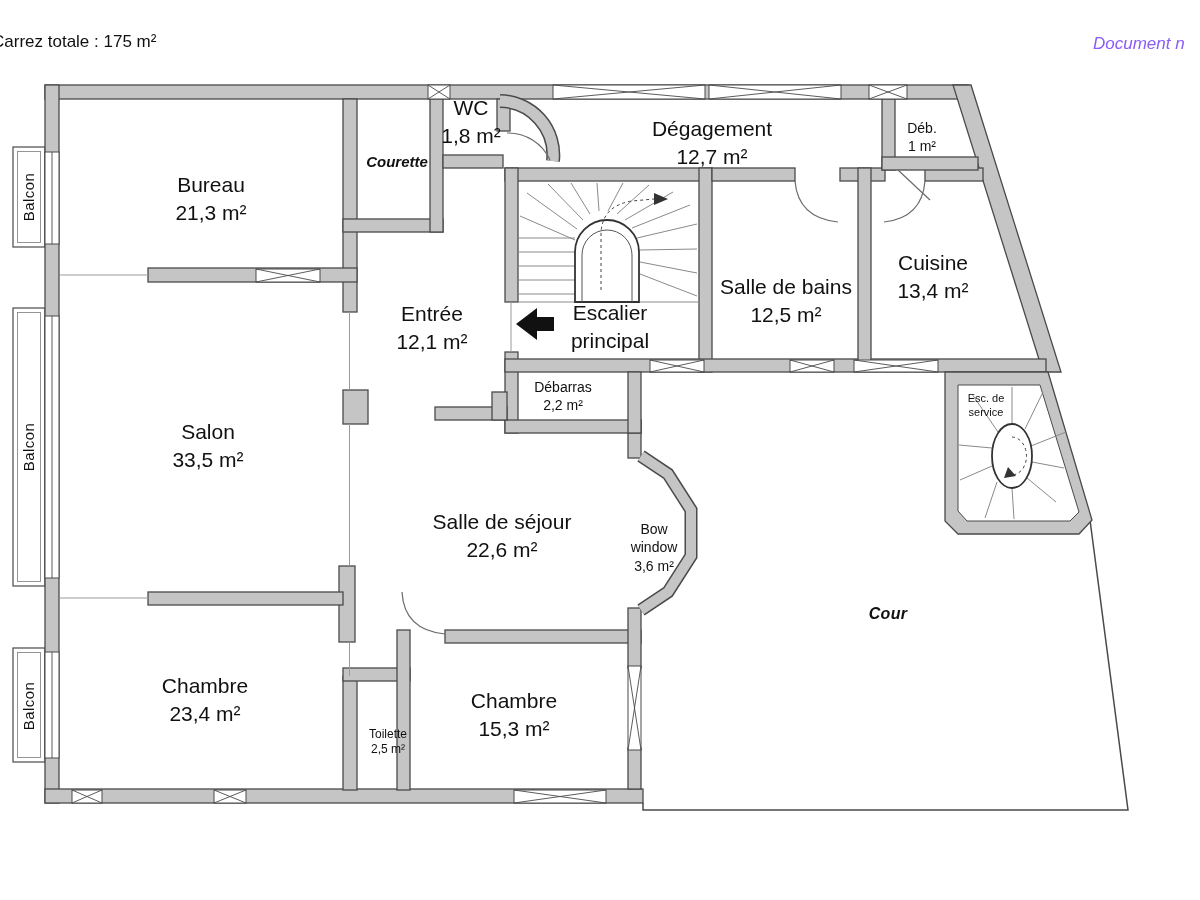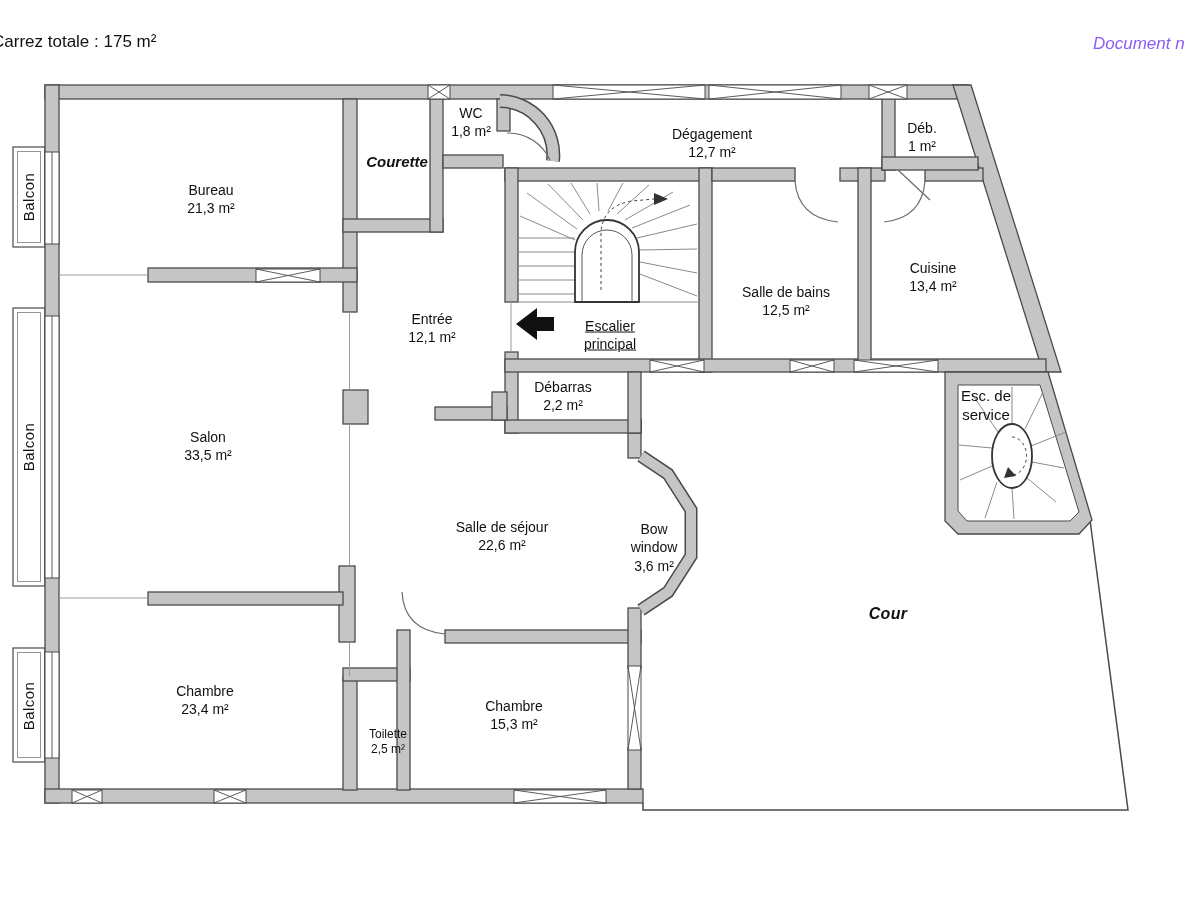--- a/index.html
+++ b/index.html
@@ -14,28 +14,28 @@
   .tread{stroke:#8a8a8a;stroke-width:1;}
   .thin{stroke:#4a4a4a;stroke-width:1.5;fill:none;}
   .thresh{stroke:#9a9a9a;stroke-width:1;}
   .doorarc{stroke:#6a6a6a;stroke-width:1.2;fill:none;}
   .arch{fill:#ffffff;stroke:#333;stroke-width:1.8;}
   .archin{fill:none;stroke:#555;stroke-width:1;}
   .dash{fill:none;stroke:#444;stroke-width:1;stroke-dasharray:3 3;}
   .ahead{fill:#333;}
   
   .lbl{position:absolute;transform:translate(-50%,-50%);text-align:center;
-       font-size:14px;line-height:1.32;color:#111;white-space:nowrap;}
+       font-size:21px;line-height:1.32;color:#111;white-space:nowrap;}
   .lbl span{display:block;}
   .vert{transform:translate(-50%,-50%) rotate(-90deg);font-size:15px;letter-spacing:.4px;}
   .bi{font-style:italic;font-weight:bold;font-size:15px;}
   .courlbl{font-style:italic;font-weight:bold;font-size:16px;letter-spacing:.3px;text-align:right;}
   .sm{font-size:14px;}
   .xs{font-size:12px;line-height:1.25;}
-  .tiny{font-size:15px;line-height:1.25;}
+  .tiny{font-size:11px;line-height:1.25;}
   .hdr-left{position:absolute;left:-8px;top:32px;font-size:17px;color:#111;white-space:nowrap;}
   .hdr-right{position:absolute;left:1093px;top:34px;font-size:17px;font-style:italic;color:#8b5cf6;white-space:nowrap;}
 </style>
 </head>
 <body>
 
 <div id="page">
 
   <svg width="1200" height="900" viewBox="0 0 1200 900" style="position:absolute;left:0;top:0;">
 
@@ -265,21 +265,21 @@
   <div class="lbl" style="left:933px;top:277px;">
     <span>Cuisine</span>
       <span>13,4 m²</span>
     </div>
 
   <div class="lbl" style="left:432px;top:328px;">
     <span>Entrée</span>
       <span>12,1 m²</span>
     </div>
 
-  <div class="lbl" style="left:610px;top:335px;text-decoration:underline;">
+  <div class="lbl" style="left:610px;top:327px;">
     <span>Escalier</span>
       <span>principal</span>
     </div>
 
   <div class="lbl sm" style="left:563px;top:396px;">
     <span>Débarras</span>
       <span>2,2 m²</span>
     </div>
 
   <div class="lbl" style="left:208px;top:446px;">

